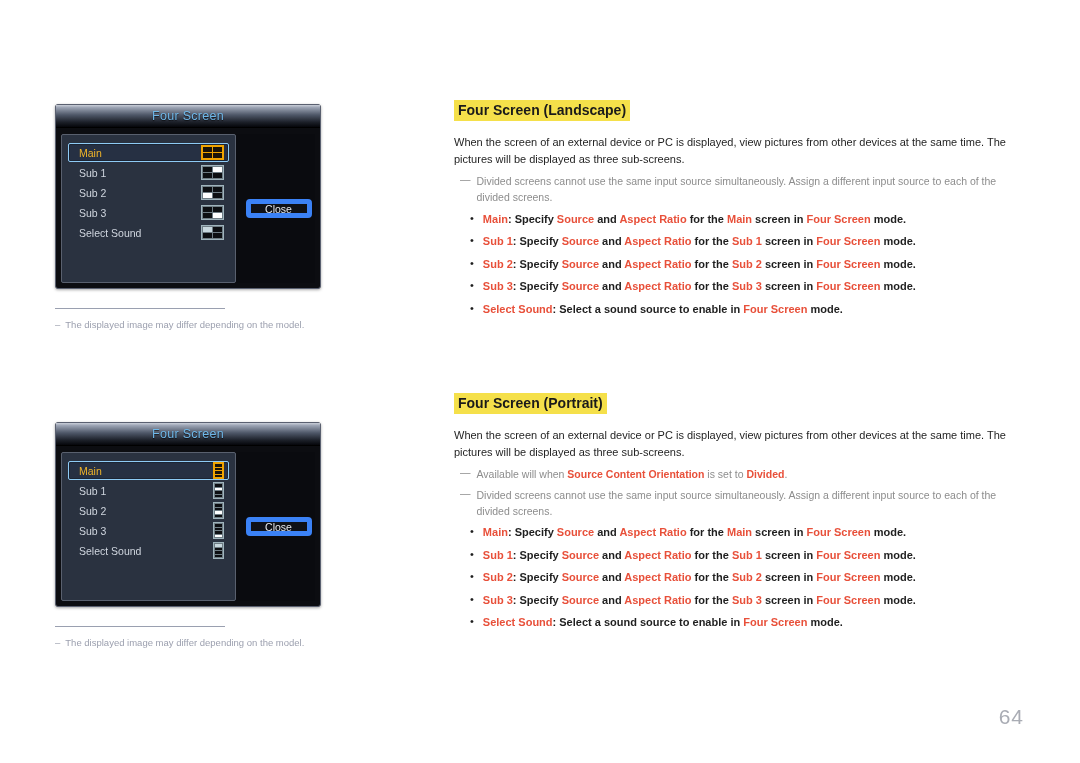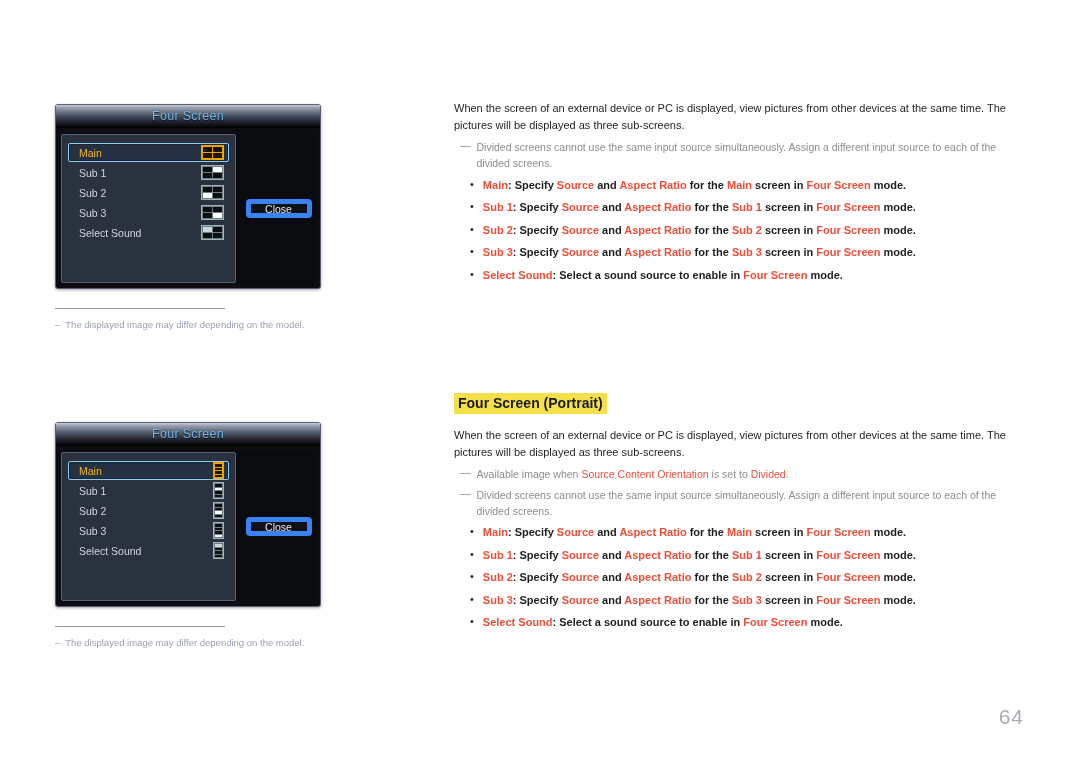--- a/index.html
+++ b/index.html
@@ -190,21 +190,21 @@
     margin-bottom: 5px;
     padding-left: 6px;
   }
   .dashnote .dn-mark {
     flex: 0 0 auto;
     color: #8d8d8d;
     font-size: 10.5px;
     line-height: 1.1;
   }
   .dashnote .dn-text { flex: 1; }
-  .dashnote .dn-text .hot { color: #e8503a; font-weight: normal; }
+  .dashnote .dn-text .hot { color: #e8503a; font-weight: bold; }
 
   .bullets { margin-top: 4px; }
   .bullet {
     display: flex;
     gap: 9px;
     font-size: 11px;
     color: #1f1f1f;
     line-height: 1.5;
     margin-bottom: 6px;
     padding-left: 16px;
@@ -377,20 +377,21 @@
 
 <div class="note-block" style="left:55px; top:626px;">
   <div class="note-rule"></div>
   <div class="note-line">
     <span class="note-dash">–</span>
     <span>The displayed image may differ depending on the model.</span>
   </div>
 </div>
 
 <div class="content" style="top:100px;">
+  <div class="sec-heading">Four Screen (Landscape)</div>
   <div class="para">When the screen of an external device or PC is displayed, view pictures from other devices at the same time. The pictures will be displayed as three sub-screens.</div>
   <div id="l-dashnotes">
       <div class="dashnote">
         <span class="dn-mark">—</span>
         <span class="dn-text"><span>Divided screens cannot use the same input source simultaneously. Assign a different input source to each of the divided screens.</span></span>
       </div>
     </div>
   <div class="bullets" id="l-bullets">
       <div class="bullet">
         <span class="dot">•</span>
@@ -414,21 +415,21 @@
       </div>
     </div>
 </div>
 
 <div class="content" style="top:393px;">
   <div class="sec-heading">Four Screen (Portrait)</div>
   <div class="para">When the screen of an external device or PC is displayed, view pictures from other devices at the same time. The pictures will be displayed as three sub-screens.</div>
   <div id="p-dashnotes">
       <div class="dashnote">
         <span class="dn-mark">—</span>
-        <span class="dn-text"><span>Available image when </span><span class="hot">Source Content Orientation</span><span> is set to </span><span class="hot">Divided</span><span>.</span></span>
+        <span class="dn-text"><span>Available will when </span><span class="hot">Source Content Orientation</span><span> is set to </span><span class="hot">Divided</span><span>.</span></span>
       </div>
       <div class="dashnote">
         <span class="dn-mark">—</span>
         <span class="dn-text"><span>Divided screens cannot use the same input source simultaneously. Assign a different input source to each of the divided screens.</span></span>
       </div>
     </div>
   <div class="bullets" id="p-bullets">
       <div class="bullet">
         <span class="dot">•</span>
         <span class="btext"><span class="hot">Main</span><span>: Specify </span><span class="hot">Source</span><span> and </span><span class="hot">Aspect Ratio</span><span> for the </span><span class="hot">Main</span><span> screen in </span><span class="hot">Four Screen</span><span> mode.</span></span>

